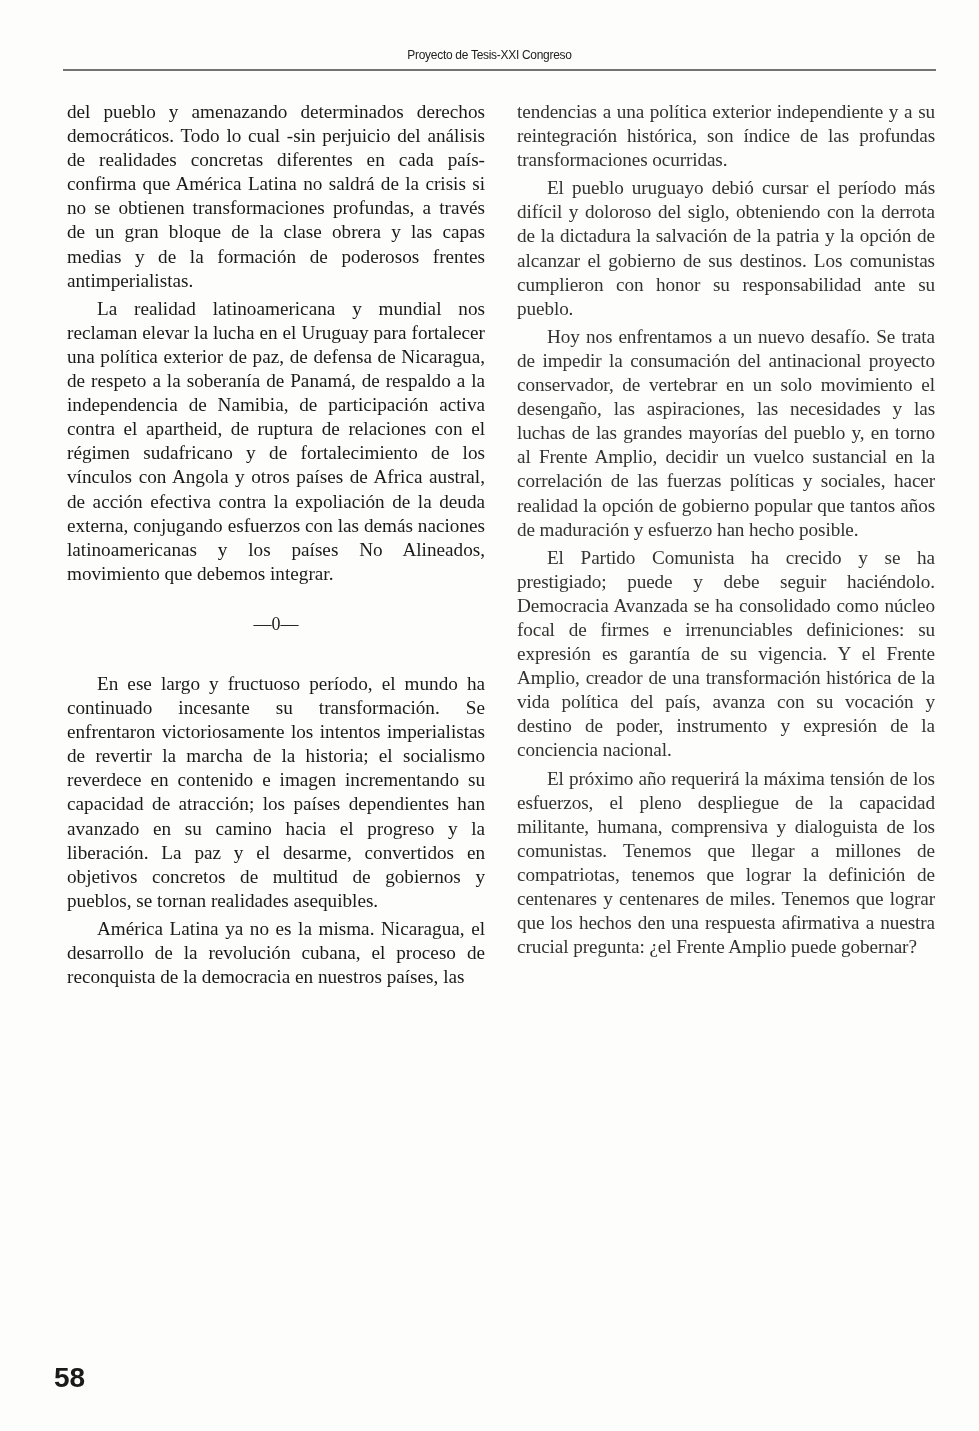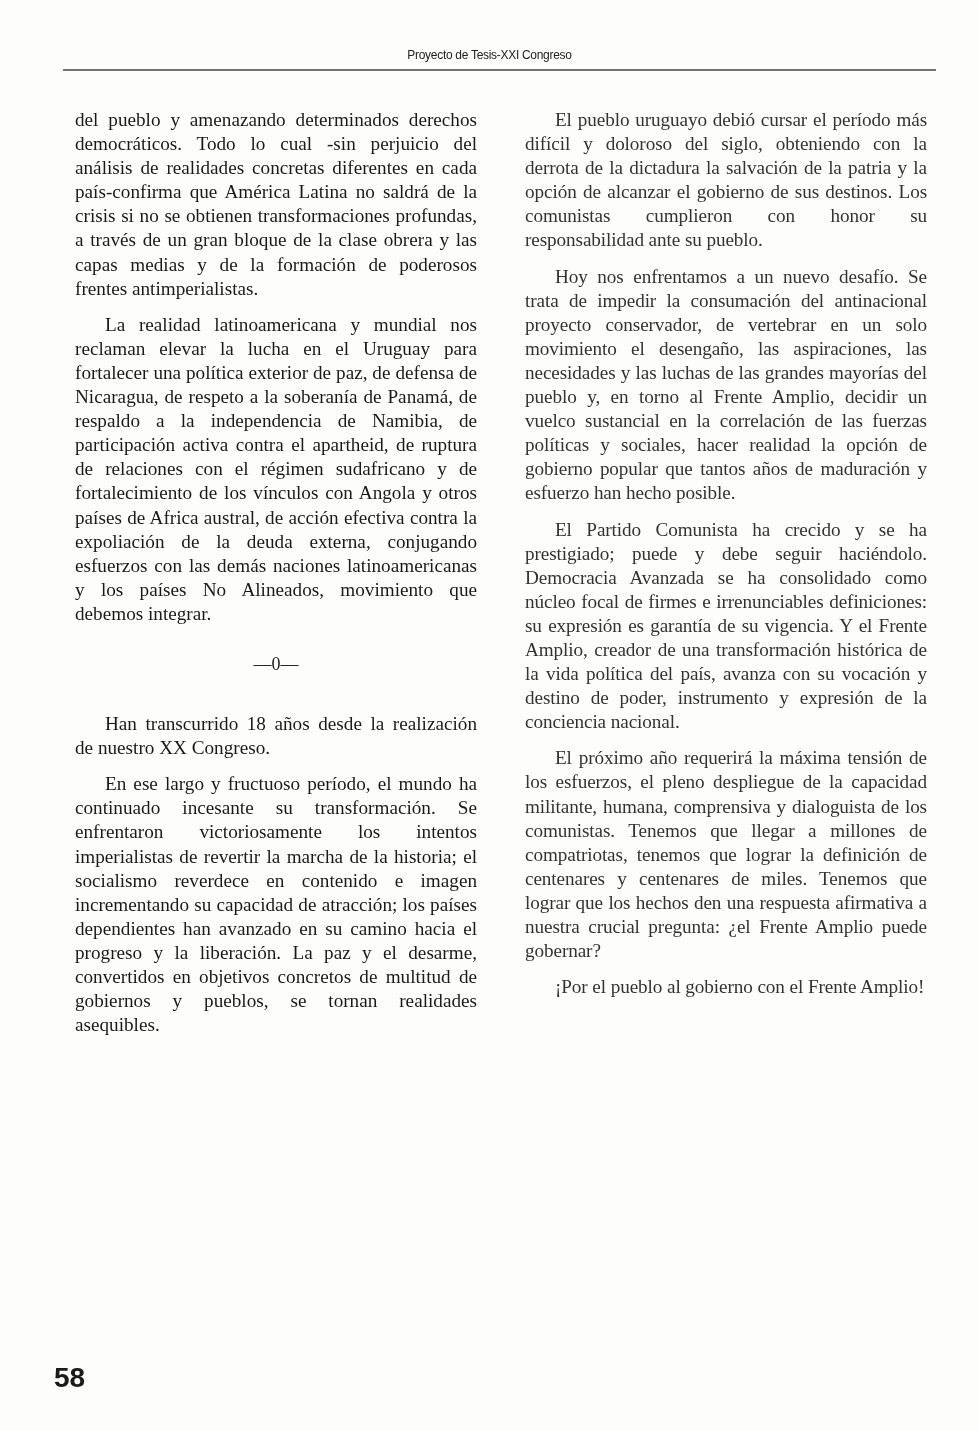--- a/index.html
+++ b/index.html
@@ -39,21 +39,21 @@
       font-family: "Liberation Serif", serif;
       font-size: 19.2px;
       line-height: 24.1px;
       text-align: justify;
       hyphens: none;
     }
     .col-left { left: 63px; color: #1a1a1a; }
     .col-right { left: 513px; color: #333; }
     .col-right p { letter-spacing: -0.1px; }
     .column p {
-      margin: 12px;
+      margin: 4px;
       text-indent: 30px;
     }
     .column p.no-indent { text-indent: 0; }
     .separator {
       text-align: center !important;
       text-indent: 0 !important;
       margin: 26px 0 36px 0 !important;
       font-size: 18px;
     }
     .page-number {
@@ -69,25 +69,25 @@
 </head>
 <body>
 
 <div class="running-header">Proyecto de Tesis-XXI Congreso</div>
 <div class="header-rule"></div>
 
 <div class="column col-left">
   <p class="no-indent">del pueblo y amenazando determinados derechos democráticos. Todo lo cual -sin perjuicio del análisis de realidades concretas diferentes en cada país-confirma que América Latina no saldrá de la crisis si no se obtienen transformaciones profundas, a través de un gran bloque de la clase obrera y las capas medias y de la formación de poderosos frentes antimperialistas.</p>
   <p>La realidad latinoamericana y mundial nos reclaman elevar la lucha en el Uruguay para fortalecer una política exterior de paz, de defensa de Nicaragua, de respeto a la soberanía de Panamá, de respaldo a la independencia de Namibia, de participación activa contra el apartheid, de ruptura de relaciones con el régimen sudafricano y de fortalecimiento de los vínculos con Angola y otros países de Africa austral, de acción efectiva contra la expoliación de la deuda externa, conjugando esfuerzos con las demás naciones latinoamericanas y los países No Alineados, movimiento que debemos integrar.</p>
   <p class="separator">—0—</p>
-  <p>Han transcurrido 18 años desde la realización de nuestro XX Congreso.</p>
   <p>En ese largo y fructuoso período, el mundo ha continuado incesante su transformación. Se enfrentaron victoriosamente los intentos imperialistas de revertir la marcha de la historia; el socialismo reverdece en contenido e imagen incrementando su capacidad de atracción; los países dependientes han avanzado en su camino hacia el progreso y la liberación. La paz y el desarme, convertidos en objetivos concretos de multitud de gobiernos y pueblos, se tornan realidades asequibles.</p>
+  <p>América Latina ya no es la misma. Nicaragua, el desarrollo de la revolución cubana, el proceso de reconquista de la democracia en nuestros países, las</p>
 </div>
 
 <div class="column col-right">
+  <p class="no-indent">tendencias a una política exterior independiente y a su reintegración histórica, son índice de las profundas transformaciones ocurridas.</p>
   <p>El pueblo uruguayo debió cursar el período más difícil y doloroso del siglo, obteniendo con la derrota de la dictadura la salvación de la patria y la opción de alcanzar el gobierno de sus destinos. Los comunistas cumplieron con honor su responsabilidad ante su pueblo.</p>
   <p>Hoy nos enfrentamos a un nuevo desafío. Se trata de impedir la consumación del antinacional proyecto conservador, de vertebrar en un solo movimiento el desengaño, las aspiraciones, las necesidades y las luchas de las grandes mayorías del pueblo y, en torno al Frente Amplio, decidir un vuelco sustancial en la correlación de las fuerzas políticas y sociales, hacer realidad la opción de gobierno popular que tantos años de maduración y esfuerzo han hecho posible.</p>
   <p>El Partido Comunista ha crecido y se ha prestigiado; puede y debe seguir haciéndolo. Democracia Avanzada se ha consolidado como núcleo focal de firmes e irrenunciables definiciones: su expresión es garantía de su vigencia. Y el Frente Amplio, creador de una transformación histórica de la vida política del país, avanza con su vocación y destino de poder, instrumento y expresión de la conciencia nacional.</p>
   <p>El próximo año requerirá la máxima tensión de los esfuerzos, el pleno despliegue de la capacidad militante, humana, comprensiva y dialoguista de los comunistas. Tenemos que llegar a millones de compatriotas, tenemos que lograr la definición de centenares y centenares de miles. Tenemos que lograr que los hechos den una respuesta afirmativa a nuestra crucial pregunta: ¿el Frente Amplio puede gobernar?</p>
-  <p>¡Por el pueblo al gobierno con el Frente Amplio!</p>
 </div>
 
 <div class="page-number">58</div>
 
 </body></html>

